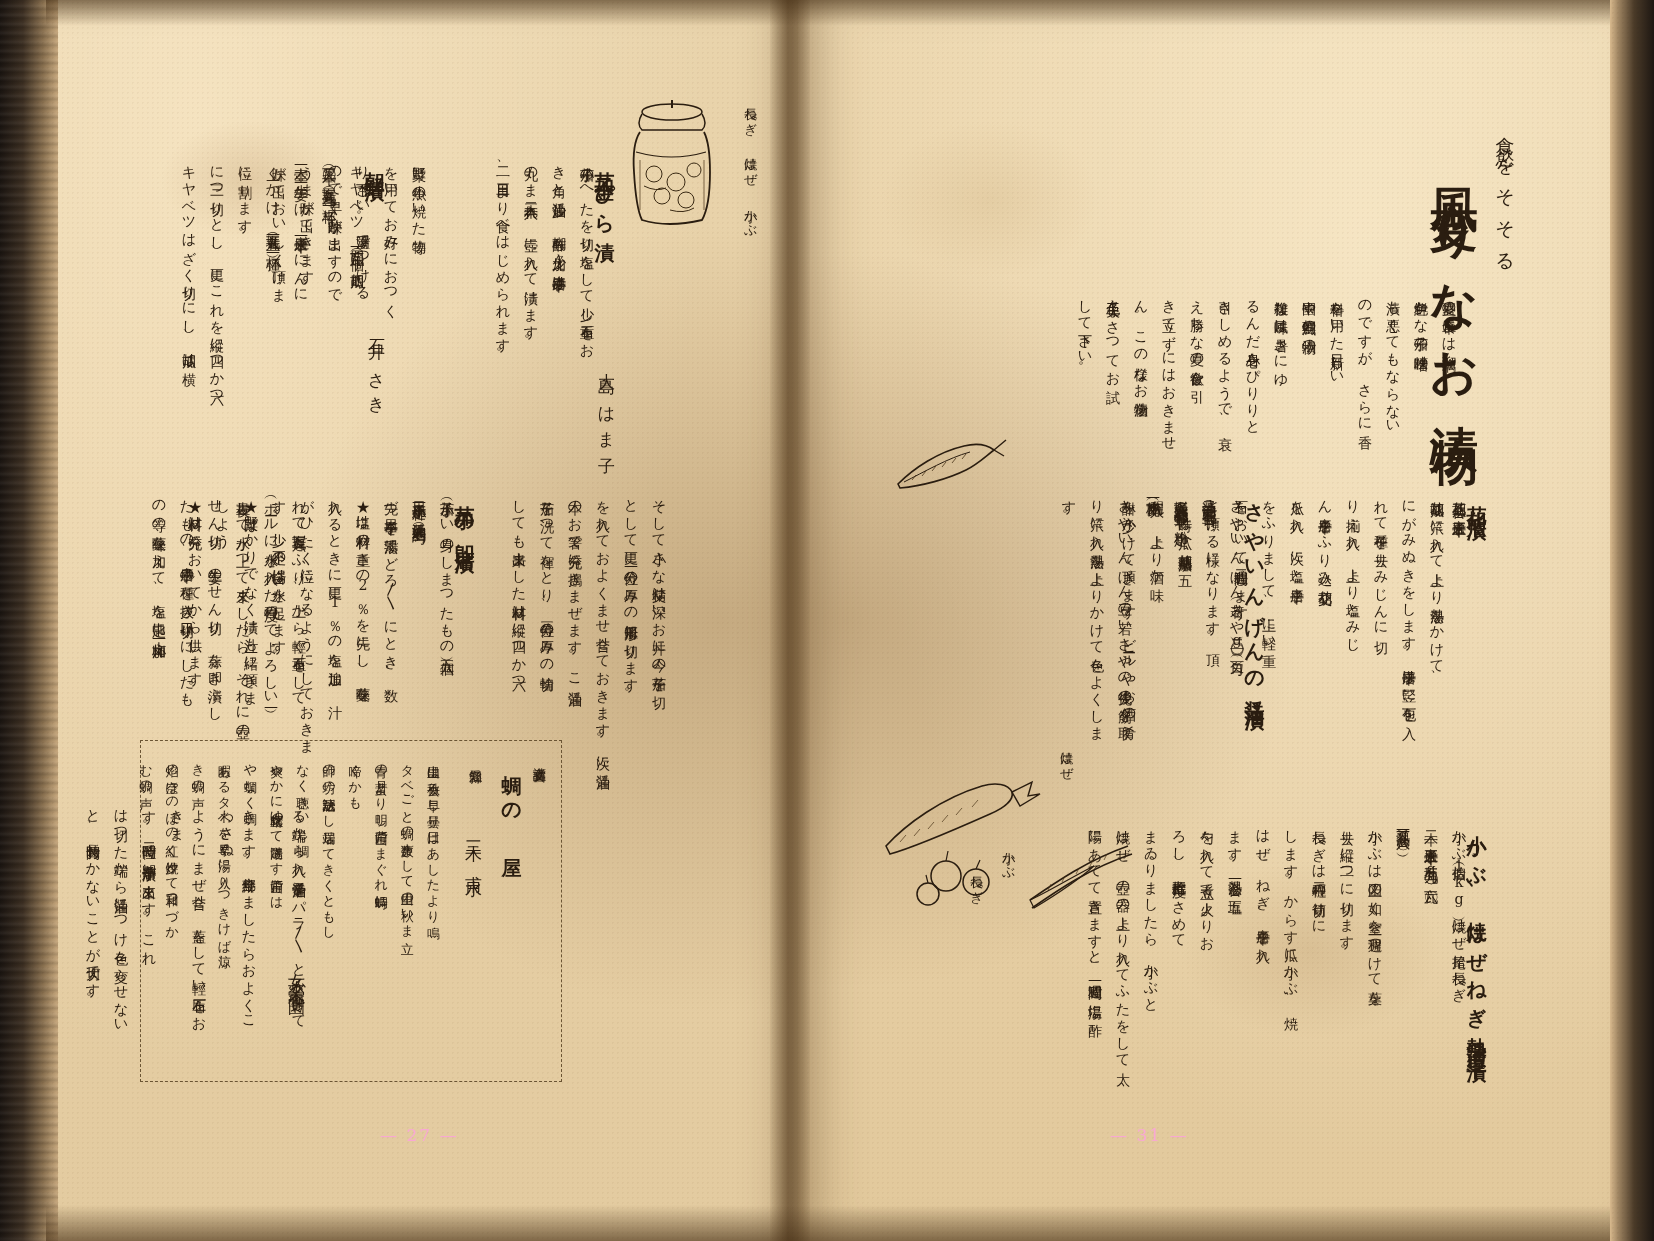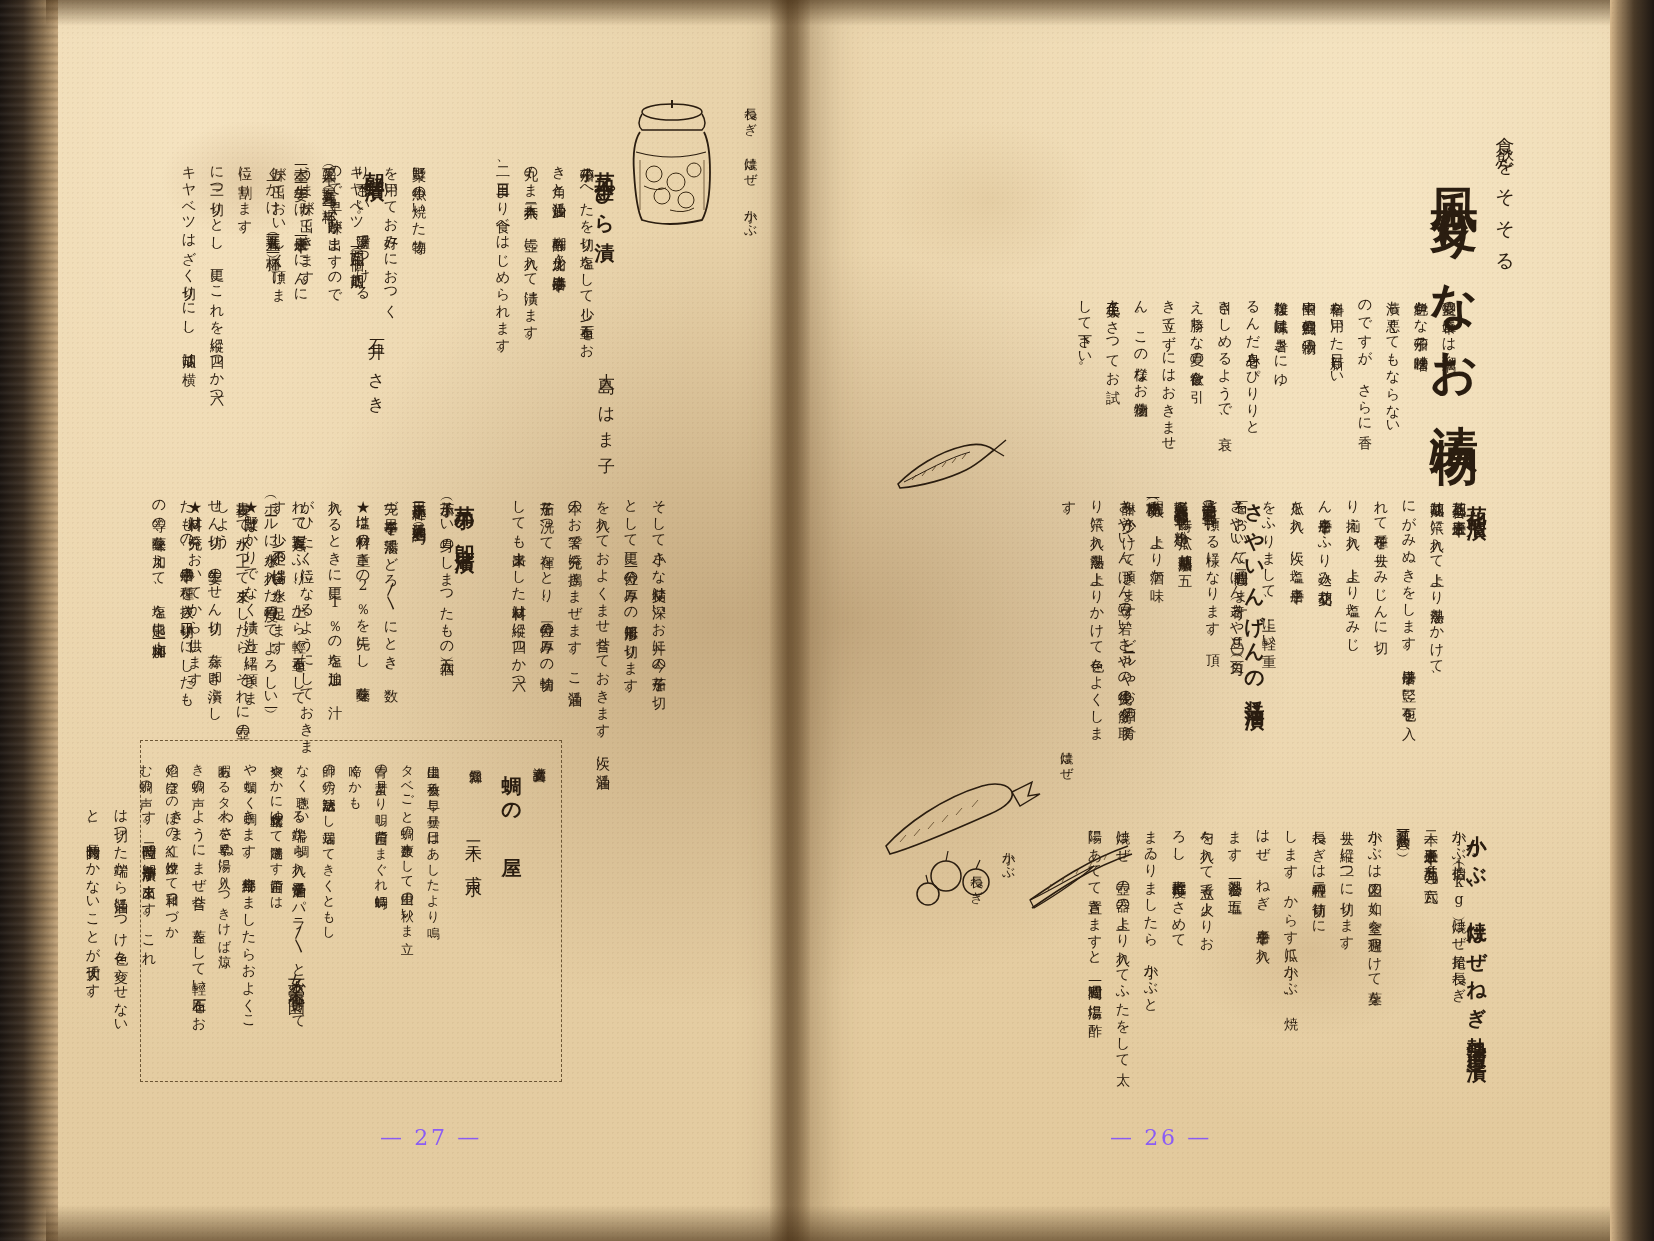--- a/index.html
+++ b/index.html
@@ -55,21 +55,21 @@
   .vcol{writing-mode:vertical-rl;text-orientation:upright;
         font-family:"DejaVu Serif","Liberation Serif",serif;
         color:#2a1d10;letter-spacing:.06em;line-height:1.55;}
   .page-body{position:absolute;}
   .hd-sub{font-size:19px;letter-spacing:.55em;}
   .hd-main{font-size:48px;font-weight:bold;letter-spacing:.30em;}
   .sec-title{font-size:20px;font-weight:bold;letter-spacing:.25em;}
   .txt{font-size:14.2px;}
   .txt-s{font-size:13px;}
   .byline{font-size:17px;letter-spacing:.3em;}
-  .pgnum{position:absolute;font-family:"DejaVu Serif",serif;font-size:22px;color:#8b5cf6;
+  .pgnum{position:absolute;font-family:"DejaVu Serif",serif;font-size:17px;color:#f9a8d4;
          letter-spacing:.12em;}
   .illus{position:absolute;}
   .box{position:absolute;border:1px dashed #6a5433;}
   .colwrap{position:absolute;display:flex;flex-direction:row-reverse;align-items:flex-start;}
   .colwrap > div{margin-left:6px;}
   svg{display:block;}
 </style>
 </head>
 <body>
 
@@ -183,21 +183,21 @@
         <path d="M150 150 C168 142,190 128,214 116 C196 132,174 146,154 158 Z" fill="none" stroke="#2a1d10" stroke-width="1.2"></path>
         <g stroke="#4a3519" stroke-width=".7">
           <path d="M168 140l3-6M182 132l3-6M196 124l3-6M210 116l3-6M224 110l3-6"></path>
         </g>
       </svg>
       <div class="vcol txt-s" style="position:absolute;left:176px;top:-8px;height:70px;">焼はぜ</div>
       <div class="vcol txt-s" style="position:absolute;left:118px;top:92px;height:70px;">小かぶ</div>
       <div class="vcol txt-s" style="position:absolute;left:86px;top:116px;height:70px;">長ねぎ</div>
     </div>
 
-    <div class="pgnum" style="left:300px;top:1065px;">— 26 —</div>
+    <div class="pgnum" style="left:300px;top:1065px;">— 31 —</div>
   </div>
 
   <div class="page-body" style="left:80px;top:60px;width:700px;height:1120px;">
 
     <div class="illus" style="left:530px;top:30px;">
       <svg width="150" height="160" viewBox="0 0 150 160">
         <ellipse cx="62" cy="22" rx="30" ry="8" fill="none" stroke="#2a1d10" stroke-width="1.5"></ellipse>
         <path d="M62 10 v8" stroke="#2a1d10" stroke-width="2"></path>
         <path d="M32 24 q-6 10 0 16 h60 q6 -6 0 -16" fill="none" stroke="#2a1d10" stroke-width="1.5"></path>
         <path d="M30 42 q-8 12 -6 40 q2 36 8 48 q26 8 60 0 q8 -14 8 -48 q0 -28 -6 -40" fill="none" stroke="#2a1d10" stroke-width="1.8"></path>

